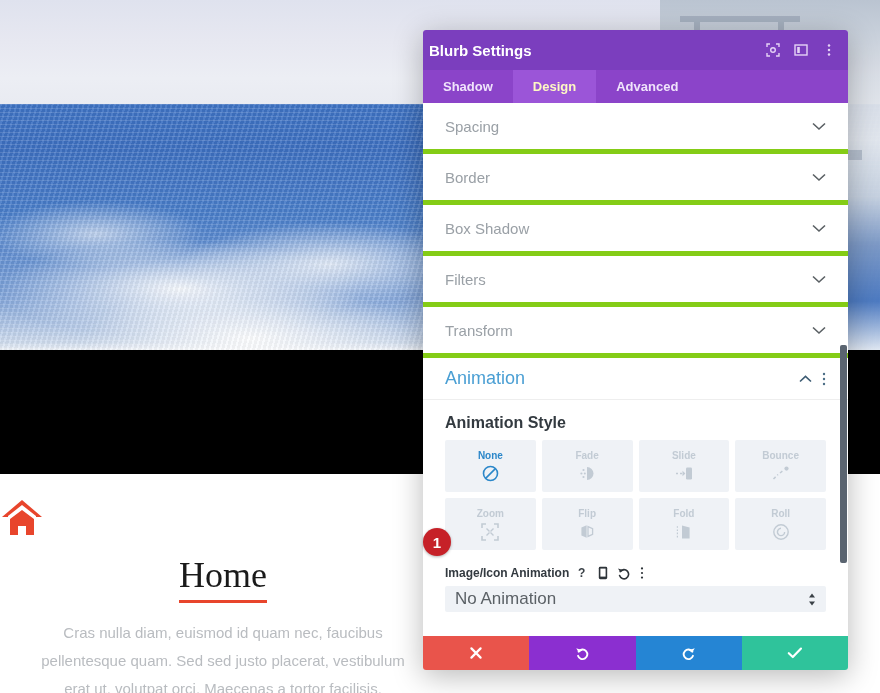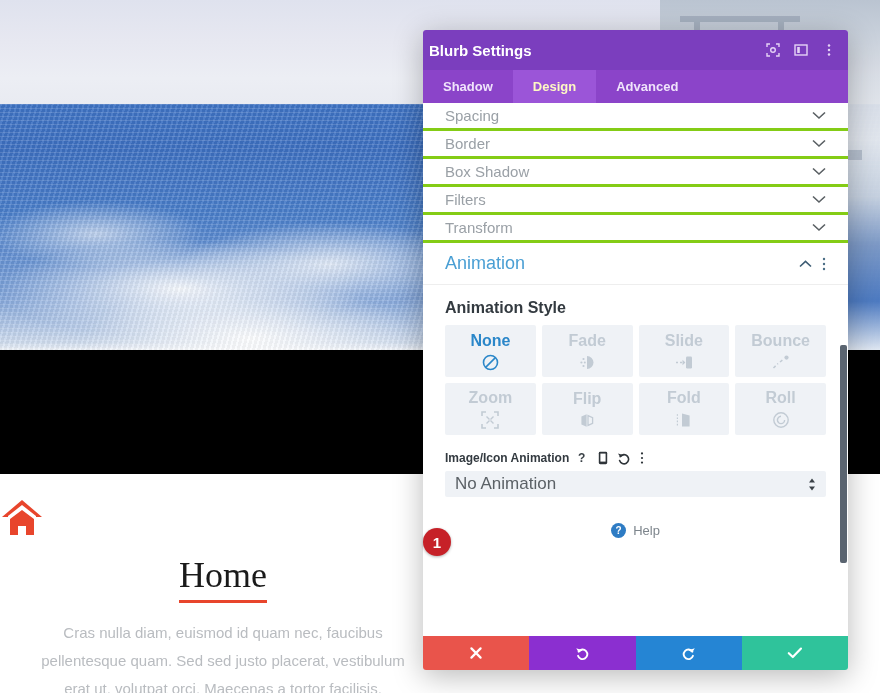--- a/index.html
+++ b/index.html
@@ -90,22 +90,22 @@
   .m-tab {
     display:flex; align-items:center; padding: 0 20px;
     color:#f0e4fb; font-size: 13px; font-weight: bold; cursor:pointer;
   }
   .m-tab.active { background:#9b55d8; color:#fef9c3; }
 
   .m-body {
     flex: 1 1 auto; overflow: hidden; position: relative; background:#fff;
   }
   .toggle-row {
-    height: 28px; display:flex; align-items:center; padding: 0 22px;
-    border-bottom: 3px solid #84cc16; cursor: pointer;
+    height: 51px; display:flex; align-items:center; padding: 0 22px;
+    border-bottom: 5px solid #84cc16; cursor: pointer;
   }
   .toggle-label { flex:1; font-size: 15px; color:#9aa0a6; }
   .chev { color:#6b7075; font-size: 13px; }
 
   .anim-section { padding: 0 0 6px 0; }
   .anim-head {
     height: 42px; display:flex; align-items:center; padding: 0 22px;
     border-bottom: 1px solid #eeeeee;
   }
   .anim-head-title { flex:1; font-size: 18px; color:#4a9fd4; }
@@ -116,21 +116,21 @@
   }
   .style-grid {
     display:grid; grid-template-columns: repeat(4, 1fr); gap: 6px;
     padding: 0 22px;
   }
   .style-tile {
     background: #eff2f6; height: 52px; border-radius: 2px;
     display:flex; flex-direction:column; align-items:center; justify-content:center;
     gap: 4px; cursor:pointer;
   }
-  .style-tile .t-label { font-size: 16px; font-weight: bold; color:#c2cbd4; }
+  .style-tile .t-label { font-size: 10px; font-weight: bold; color:#c2cbd4; }
   .style-tile .t-icon { color:#c2cbd4; line-height: 1; display:flex; }
   .style-tile.selected .t-label { color:#2b87c9; }
   .style-tile.selected .t-icon { color:#2b87c9; }
 
   .label-row {
     display:flex; align-items:center; gap: 9px;
     padding: 16px 22px 6px;
   }
   .label-row .lr-text { font-size: 12px; font-weight: bold; color:#333a40; }
   .label-row .lr-ic { color:#3a4147; display:flex; align-items:center; cursor:pointer; }

